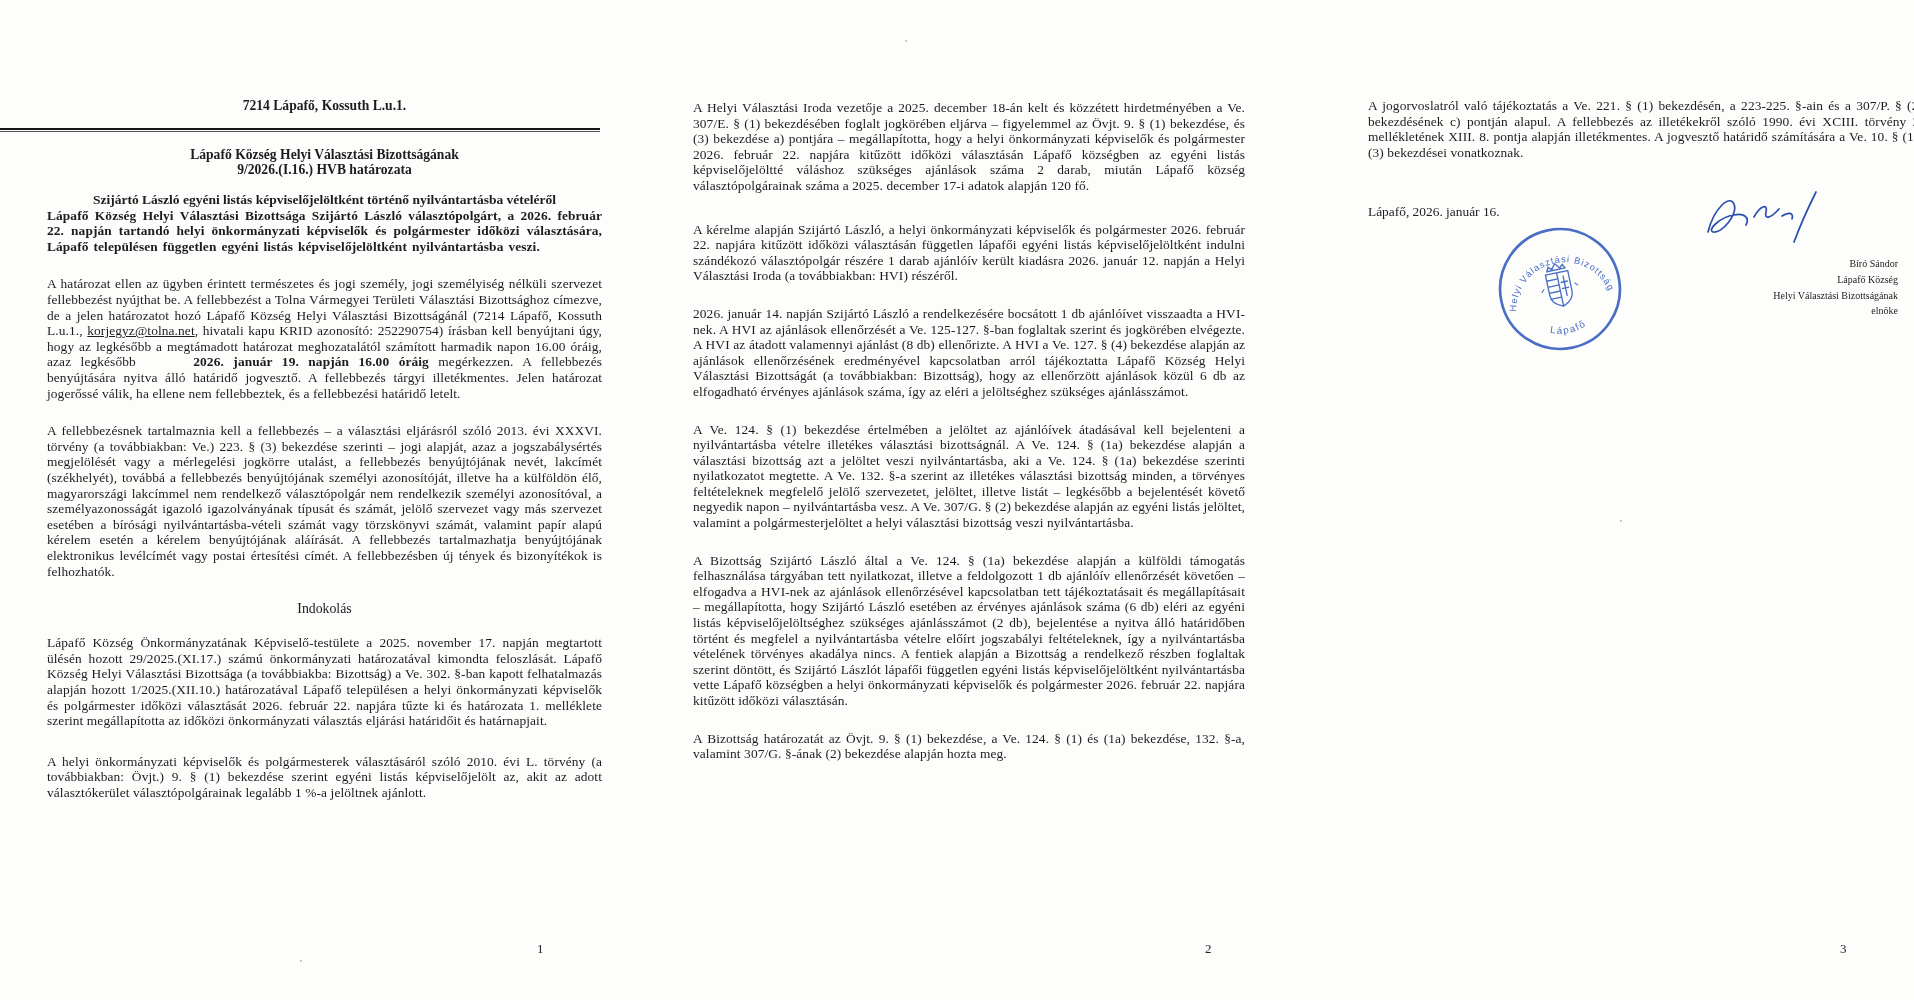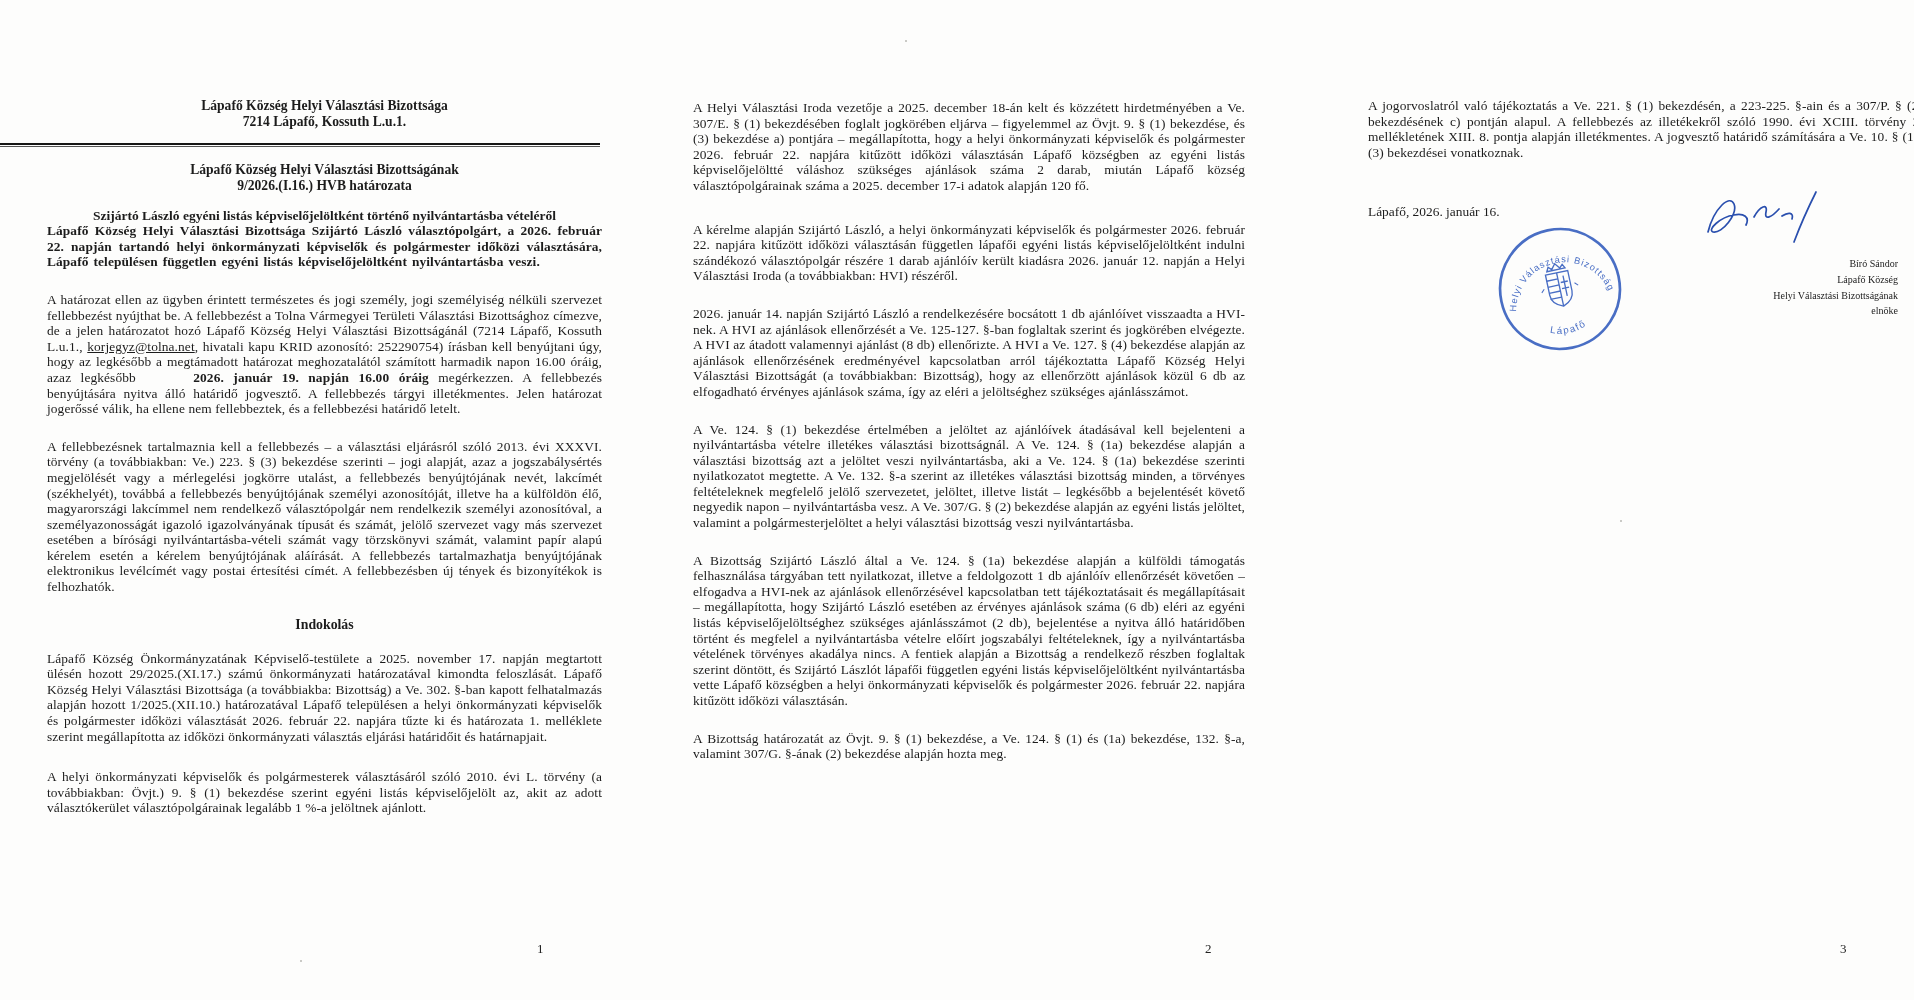--- a/index.html
+++ b/index.html
@@ -18,36 +18,35 @@
   }
   .bold{font-weight:bold;margin-left:48px;}
   .header-block{font-weight:bold;font-size:13.6px;line-height:15.5px;text-align:center;margin:0;}
   .rule{
     height:1px;border-top:2px solid #161616;border-bottom:1px solid #555;
     margin:14px 0 0 -47px;width:600px;
   }
   .title-block{font-weight:bold;font-size:13.6px;line-height:15.8px;text-align:center;margin-top:15px;}
   .subject{font-weight:bold;font-size:13.5px;line-height:15.6px;text-align:center;margin-top:14px;}
   .decision{font-weight:bold;margin-top:0;word-spacing:1.5px;}
-  .indokolas{font-weight:bold;font-size:13.8px;text-align:center;margin:18px 0 18px 0;}
+  .indokolas{font-weight:normal;font-size:13.8px;text-align:center;margin:18px 0 18px 0;}
   .email{text-decoration:underline;}
   .page-number{position:absolute;font-size:13px;color:#222;}
   .date-line{font-size:13.4px;margin-top:44px;}
   .sig-block{position:absolute;left:250px;top:158px;width:280px;text-align:right;font-size:10px;line-height:15.8px;}
   .stamp-wrap{position:absolute;left:128px;top:127px;width:128px;height:128px;opacity:.92;}
   .sig-svg{position:absolute;left:330px;top:88px;}
   .speck{position:absolute;width:2px;height:2px;background:#b9b9b4;border-radius:50%;}
 </style>
 </head>
 <body>
 
 <div class="page" style="left:47px;top:98px;width:555px;">
 
   <div class="header-block">
-    <div>Lápafő Község Helyi Választási Bizottsága</div>
     <div>7214 Lápafő, Kossuth L.u.1.</div>
   </div>
 
   <div class="rule"></div>
 
   <div class="title-block">
     <div>Lápafő Község Helyi Választási Bizottságának</div>
     <div>9/2026.(I.16.) HVB határozata</div>
   </div>
 

